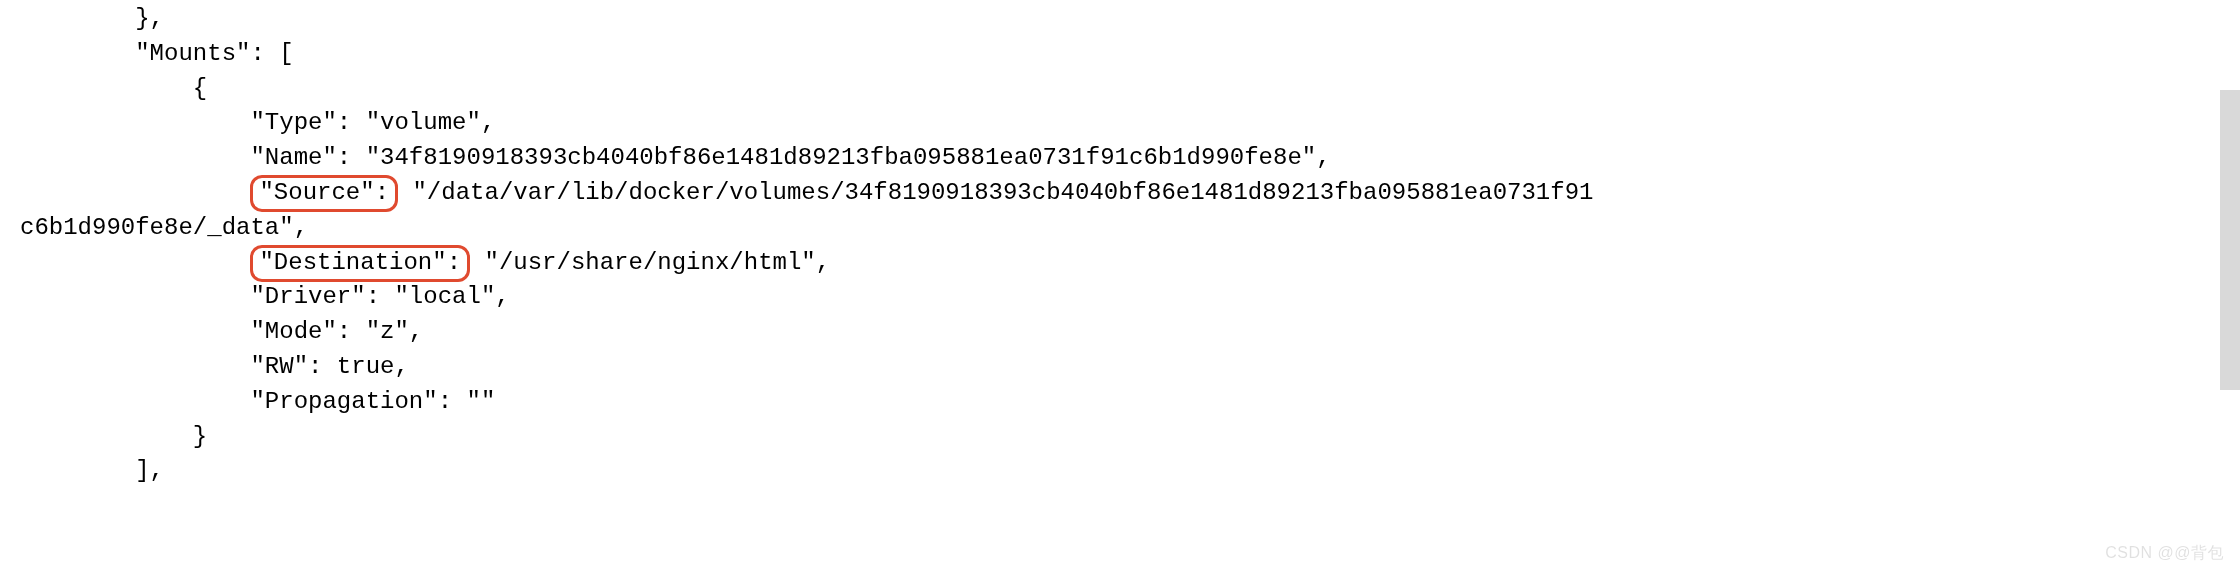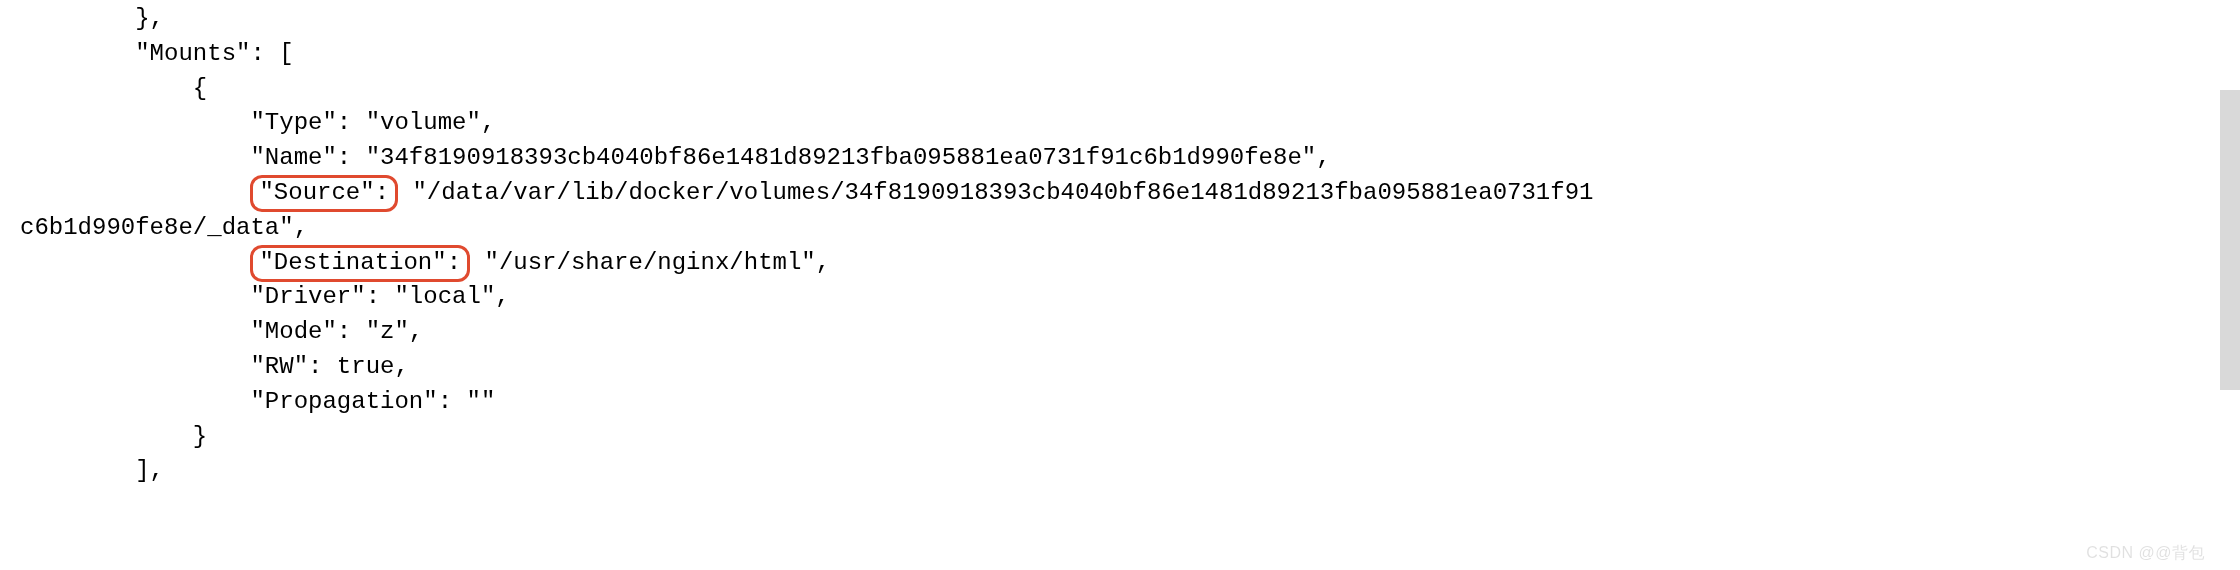--- a/index.html
+++ b/index.html
@@ -34,21 +34,21 @@
     .scrollbar {
       position: absolute;
       right: 0;
       top: 90px;
       width: 20px;
       height: 300px;
       background: #d9d9d9;
     }
     .watermark {
       position: absolute;
-      right: 35px;
+      right: 16px;
       bottom: 6px;
       font-family: Arial, sans-serif;
       font-size: 16px;
       color: rgba(0,0,0,0.12);
       letter-spacing: 0.5px;
     }
   </style>
 </head>
 <body>
 

